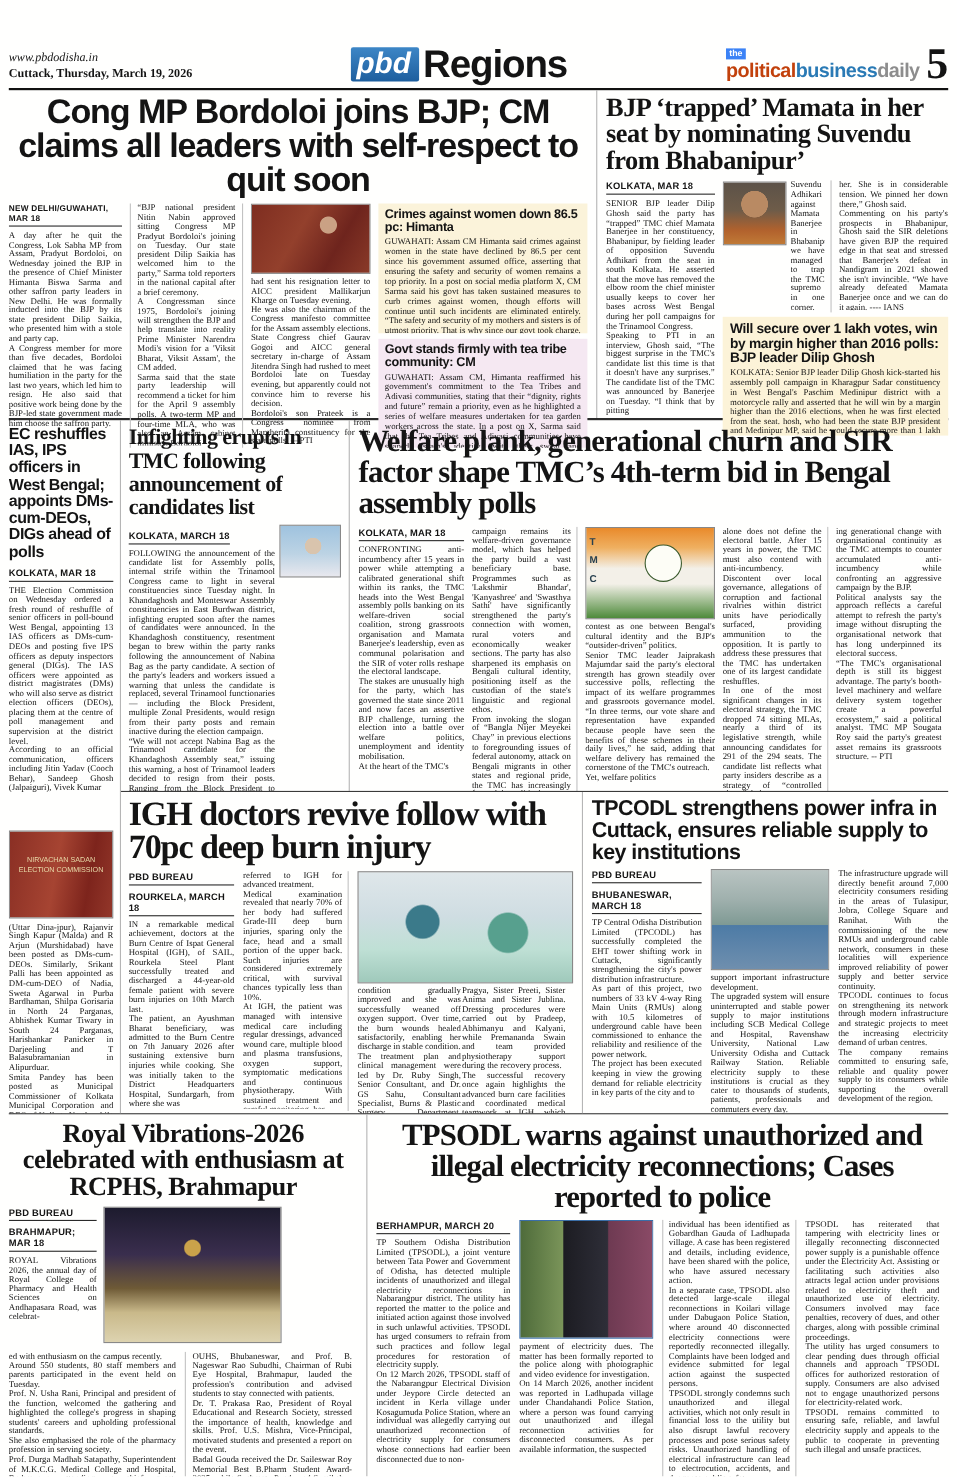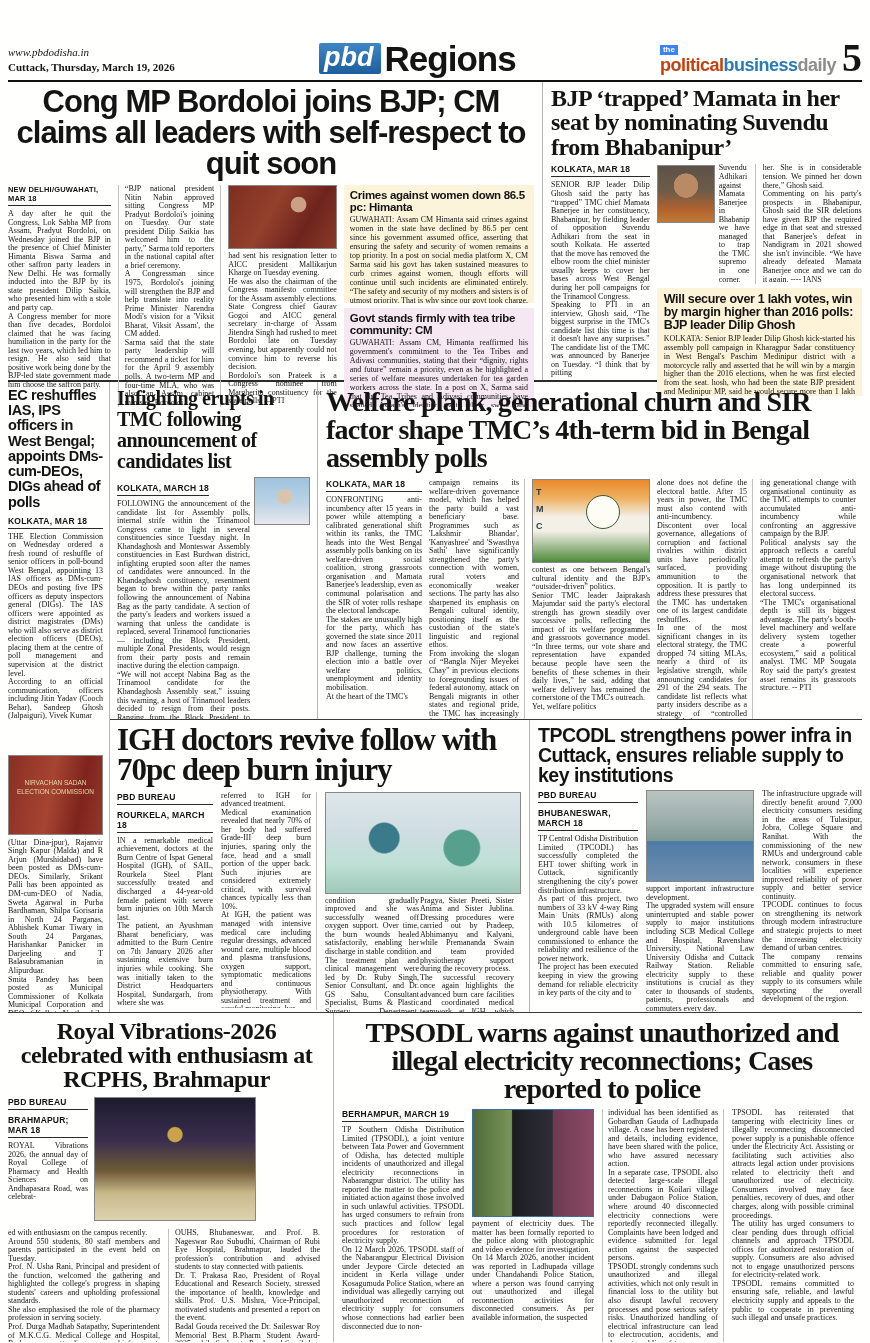--- a/index.html
+++ b/index.html
@@ -356,21 +356,21 @@
         <div class="royal-bc col bt vr" style="border-right:none;border-left:1px solid #c2c2c2;padding-left:6px">OUHS, Bhubaneswar, and Prof. B. Nageswar Rao Subudhi, Chairman of Rubi Eye Hospital, Brahmapur, lauded the profession's contribution and advised students to stay connected with patients.
 Dr. T. Prakasa Rao, President of Royal Educational and Research Society, stressed the importance of health, knowledge and skills. Prof. U.S. Mishra, Vice-Principal, motivated students and presented a report on the event.
 Badal Gouda received the Dr. Saileswar Roy Memorial Best B.Pharm Student Award-2025, while Sushreeta Panda and Samikshya Soumyashree were among other awardees.</div>
       </div>
     </div>
 
     <div class="tpsodl">
       <div class="h-tpsodl">TPSODL warns against unauthorized and illegal electricity reconnections; Cases reported to police</div>
       <div class="tps-cols">
         <div class="tps-c col">
-          <div class="dl">BERHAMPUR, MARCH 19</div>
+          <div class="dl">BERHAMPUR, MARCH 20</div>
           <div class="bt" style="height:228px">TP Southern Odisha Distribution Limited (TPSODL), a joint venture between Tata Power and Government of Odisha, has detected multiple incidents of unauthorized and illegal electricity reconnections in Nabarangpur district. The utility has reported the matter to the police and initiated action against those involved in such unlawful activities. TPSODL has urged consumers to refrain from such practices and follow legal procedures for restoration of electricity supply.
 On 12 March 2026, TPSODL staff of the Nabarangpur Electrical Division under Jeypore Circle detected an incident in Kerla village under Kosagumuda Police Station, where an individual was allegedly carrying out unauthorized reconnection of electricity supply for consumers whose connections had earlier been disconnected due to non-</div>
         </div>
         <div class="tps-c col">
           <div class="photo ph-elec"></div>
           <div class="bt" style="height:134px">payment of electricity dues. The matter has been formally reported to the police along with photographic and video evidence for investigation.
 On 14 March 2026, another incident was reported in Ladhupada village under Chandahandi Police Station, where a person was found carrying out unauthorized and illegal reconnection activities for disconnected consumers. As per available information, the suspected</div>
         </div>
         <div class="tps-c col vr" style="padding-right:5px;border-left:1px solid #c2c2c2;padding-left:5px">
           <div class="bt" style="height:246px">individual has been identified as Gobardhan Gauda of Ladhupada village. A case has been registered and details, including evidence, have been shared with the police, who have assured necessary action.

